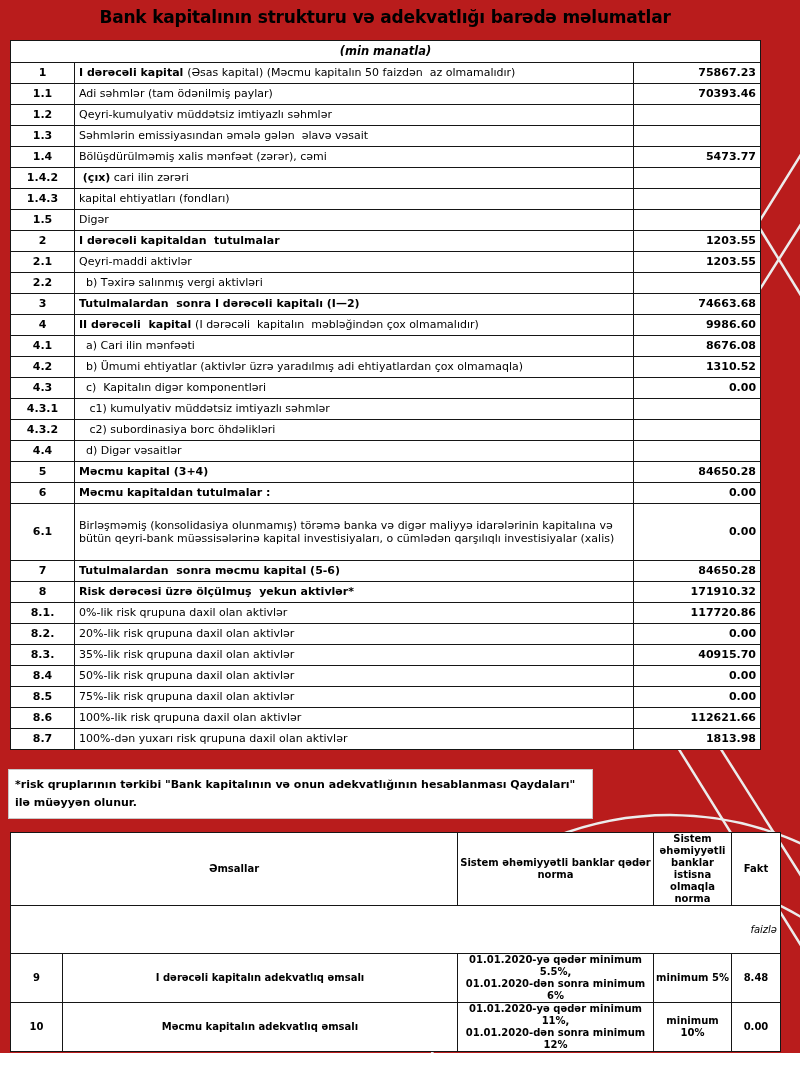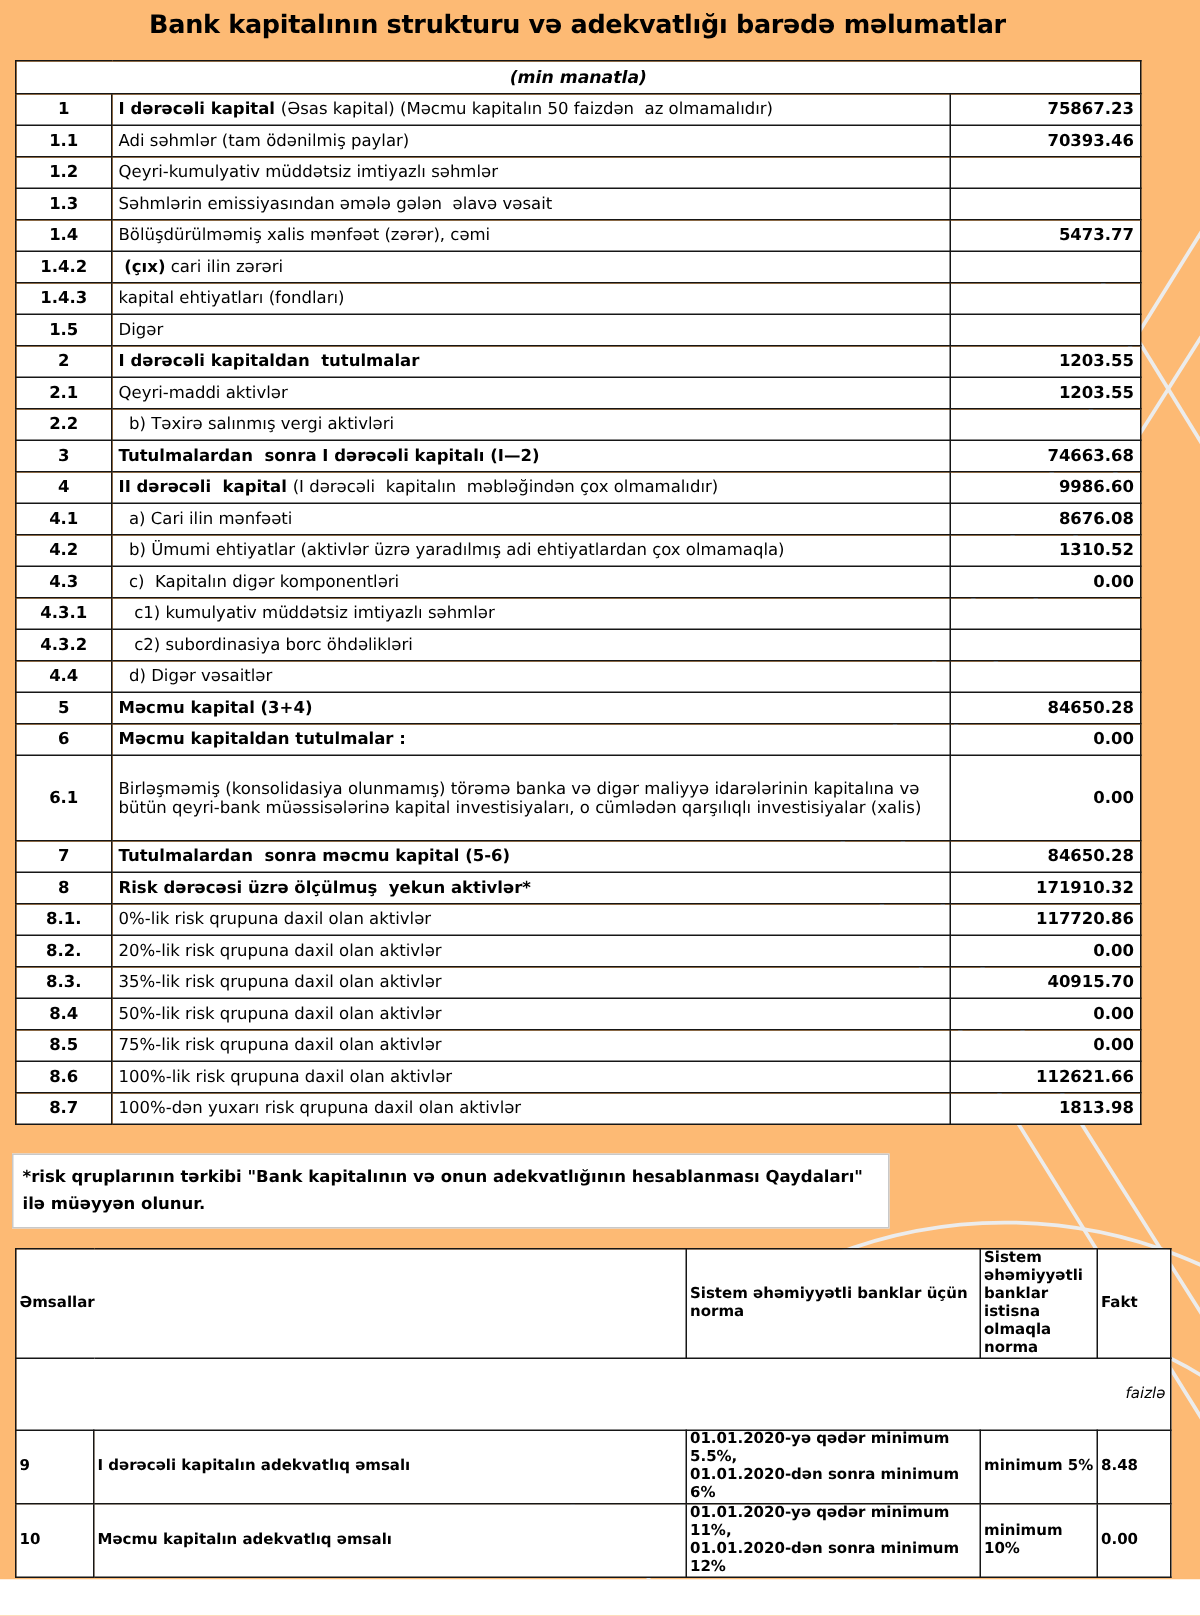--- a/index.html
+++ b/index.html
@@ -1,18 +1,18 @@
 <!DOCTYPE html>
 <html style="--cell-blue: #5fb9e6; --footnote-border: #c9c9c9; --watermark: #ececec;"><head>
 <meta charset="utf-8">
 <style>
   * { margin:0; padding:0; box-sizing:border-box; }
   html,body { background:#fff; }
   body { font-family:"DejaVu Sans","Liberation Sans",sans-serif; color:#000; }
-  .page { position:relative; width:800px; height:1053px; background:#fdba74; overflow:hidden; }
+  .page { position:relative; width:800px; height:1053px; background:#b91c1c; overflow:hidden; }
   .content { position:relative; z-index:1; }
 
   .watermark { position:absolute; right:0; top:120px; z-index:0; pointer-events:none; }
 
   .title { width:750px; margin:7px 0 0 10px; text-align:center;
            font-size:17px; font-weight:bold; letter-spacing:-0.2px; }
 
   
   table.main { table-layout:fixed; border-collapse:collapse; width:750px; margin:13px 0 0 10px; }
   table.main td { border:1px solid #161616; background:#fff; padding:0 4px;
@@ -26,21 +26,21 @@
   td.c-val { text-align:right; font-weight:bold; background:var(--cell-blue,#5fb9e6); }
   tr.unit-row td { text-align:center; font-style:italic; font-weight:600; font-size:11.5px; }
 
   
   .footnote { width:585px; margin:19px 0 0 8px; border:1px solid var(--footnote-border,#c9c9c9);
               background:#fff; padding:6px 6px 7px 6px; font-weight:bold; font-size:11px; line-height:1.6; }
 
   
   table.ratio { table-layout:fixed; border-collapse:collapse; width:770px; margin:13px 0 0 10px; }
   table.ratio td, table.ratio th { border:1px solid #161616; background:#fff; padding:0 2px;
-              font-size:10px; line-height:1.2; vertical-align:middle; text-align:left; font-weight:bold; }
+              font-size:10px; line-height:1.2; vertical-align:middle; text-align:center; font-weight:bold; }
   tr.unit-row2 { height:14px; }
   tr.unit-row2 td { text-align:right; font-style:italic; font-weight:normal; font-size:10px;
                     border-bottom:1px solid #161616; padding-right:3px; }
   table.ratio thead tr { height:54px; }
   th.h-norma, th.h-istisna { font-size:9px; }
   table.ratio tbody tr:nth-child(1) { height:48px; }
   table.ratio tbody tr:nth-child(2) { height:42px; }
   table.ratio tbody tr:nth-child(3) { height:21px; }
   td.r-label { text-align:left; padding-left:4px; }
   td.r-norma { font-size:8.5px; white-space:pre-line; }
@@ -279,21 +279,21 @@
           <col style="width:49px">
         </colgroup>
       <tbody>
         <tr class="unit-row2">
           <td colspan="5">faizlə</td>
         </tr>
       </tbody>
       <thead>
         <tr>
           <th colspan="2">Əmsallar</th>
-          <th class="h-norma">Sistem əhəmiyyətli banklar üçün norma</th>
+          <th class="h-norma">Sistem əhəmiyyətli banklar qədər norma</th>
           <th class="h-istisna">Sistem əhəmiyyətli banklar istisna olmaqla norma</th>
           <th>Fakt</th>
         </tr>
       </thead>
       <tbody>
   <tr>
     <td class="c-num">9</td>
     <td class="r-label">I dərəcəli  kapitalın  adekvatlıq əmsalı</td>
     <td class="r-norma">01.01.2020-yə qədər minimum 5.5%,
 01.01.2020-dən sonra minimum 6%</td>

